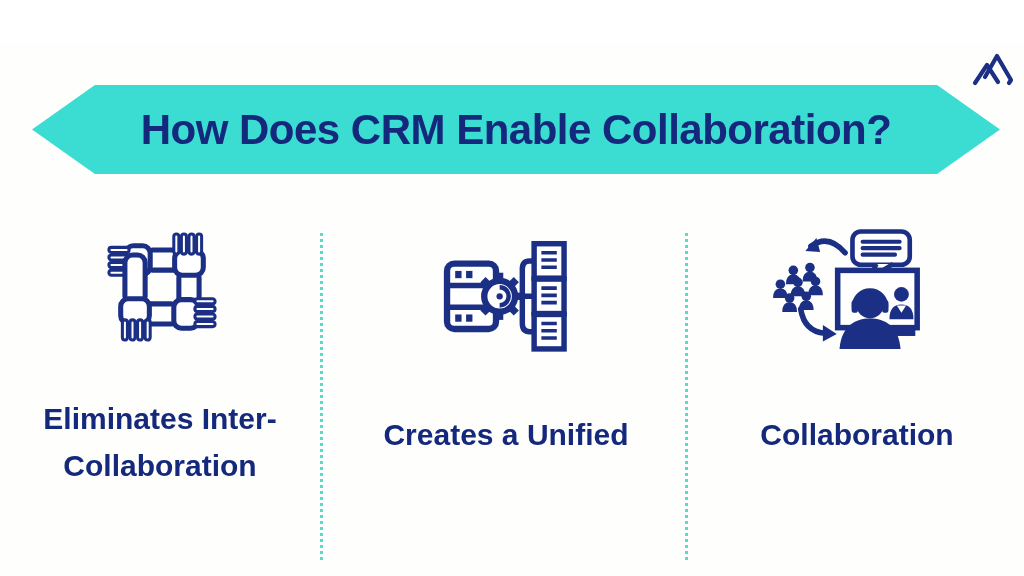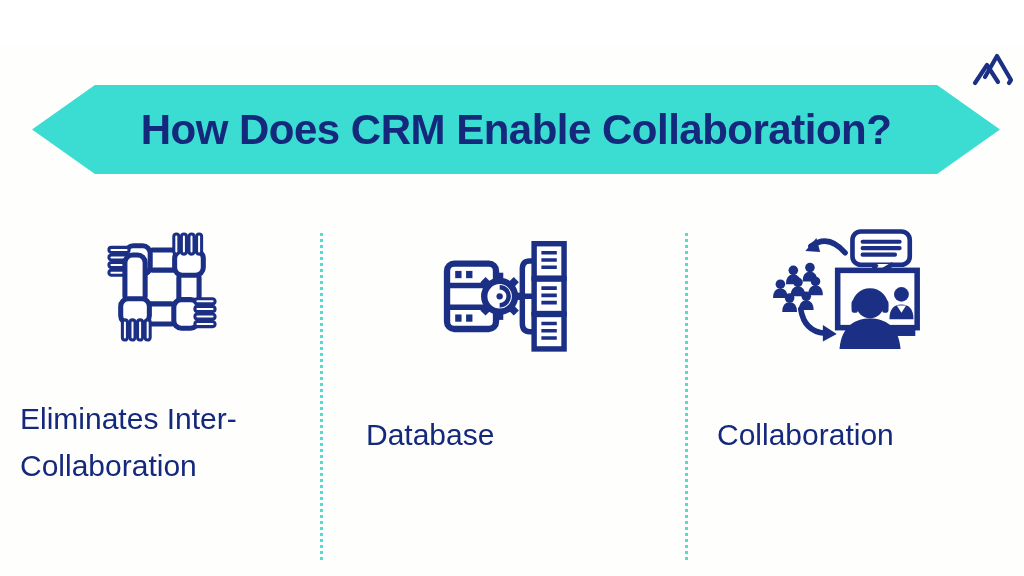--- a/index.html
+++ b/index.html
@@ -40,24 +40,23 @@
   }
   .divider.d1{left:320px;}
   .divider.d2{left:685px;}
   
   .icon{position:absolute;color:var(--icon-color);}
   .icon-hands{left:103px;top:185px;width:118px;height:118px;}
   .icon-db{left:436px;top:188px;width:140px;height:127px;}
   .icon-comm{left:766px;top:183px;width:160px;height:134px;}
   
   .col-label{
-    position:absolute;width:320px;
-    font-size:30px;font-weight:normal;color:var(--label-color);
+    position:absolute;width:320px;text-align:center;
+    font-size:30px;font-weight:bold;color:var(--label-color);
     line-height:47px;
-    padding-left:20px;
   }
   .col-label.c1{left:0px;top:352px;}
   .col-label.c2{left:346px;top:368px;}
   .col-label.c3{left:697px;top:368px;}
 </style>
 </head>
 <body>
 
 <div class="stage">
 
@@ -183,19 +182,19 @@
       <rect x="91" y="80" width="7" height="14" rx="3.5" fill="currentColor"></rect>
       <rect x="124" y="80" width="7" height="14" rx="3.5" fill="currentColor"></rect>
     </svg>
   </div>
 
   <div class="col-label c1">
     <div>Eliminates Inter-</div>
     <div>Collaboration</div>
   </div>
   <div class="col-label c2">
-    <div>Database</div>
+    <div>Creates a Unified</div>
   </div>
   <div class="col-label c3">
     <div>Collaboration</div>
   </div>
 
 </div>
 
 </body></html>

